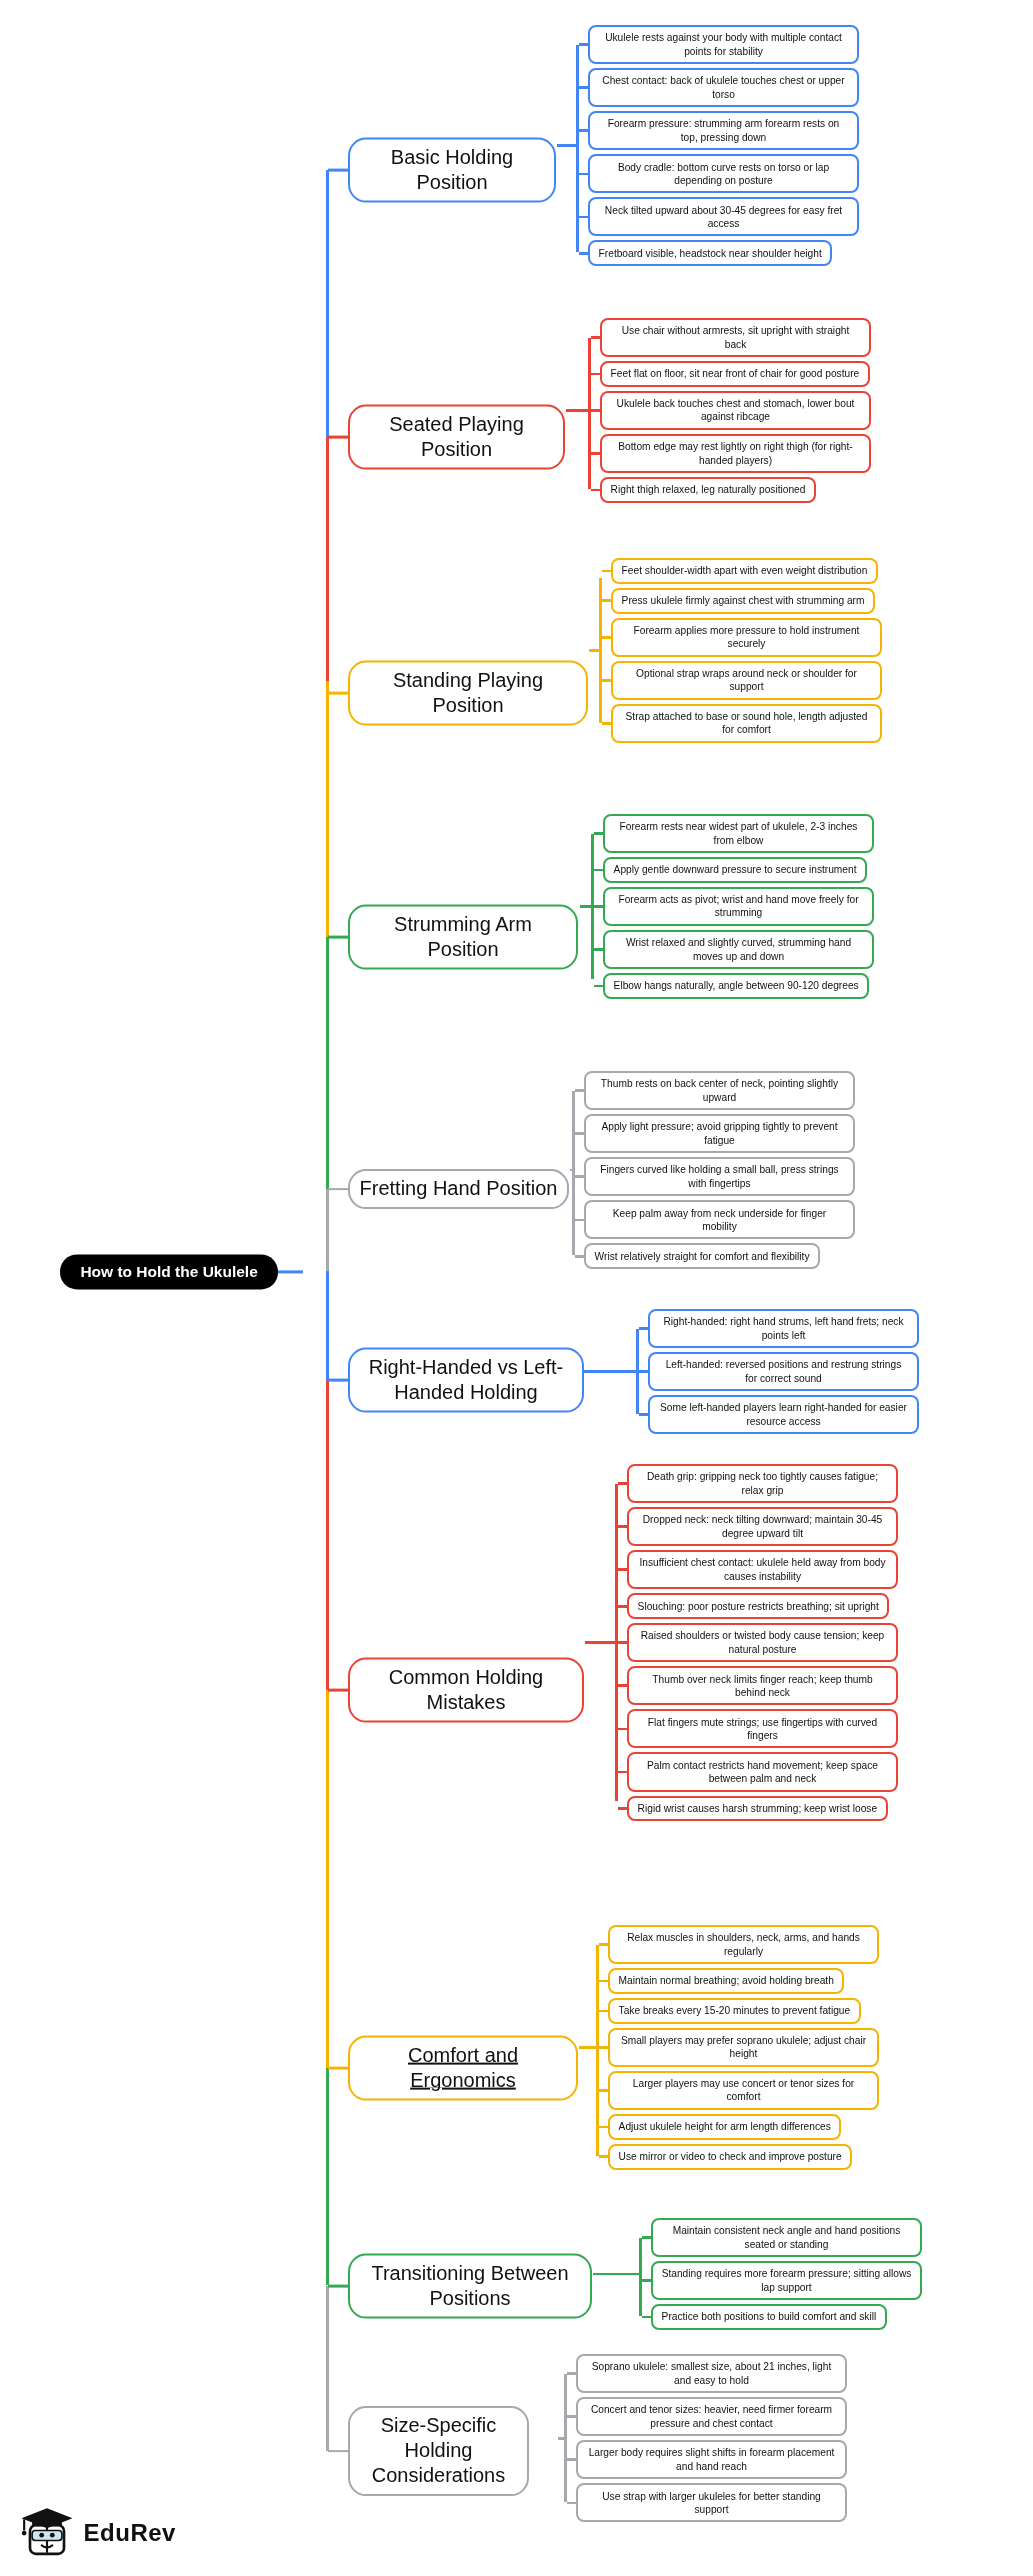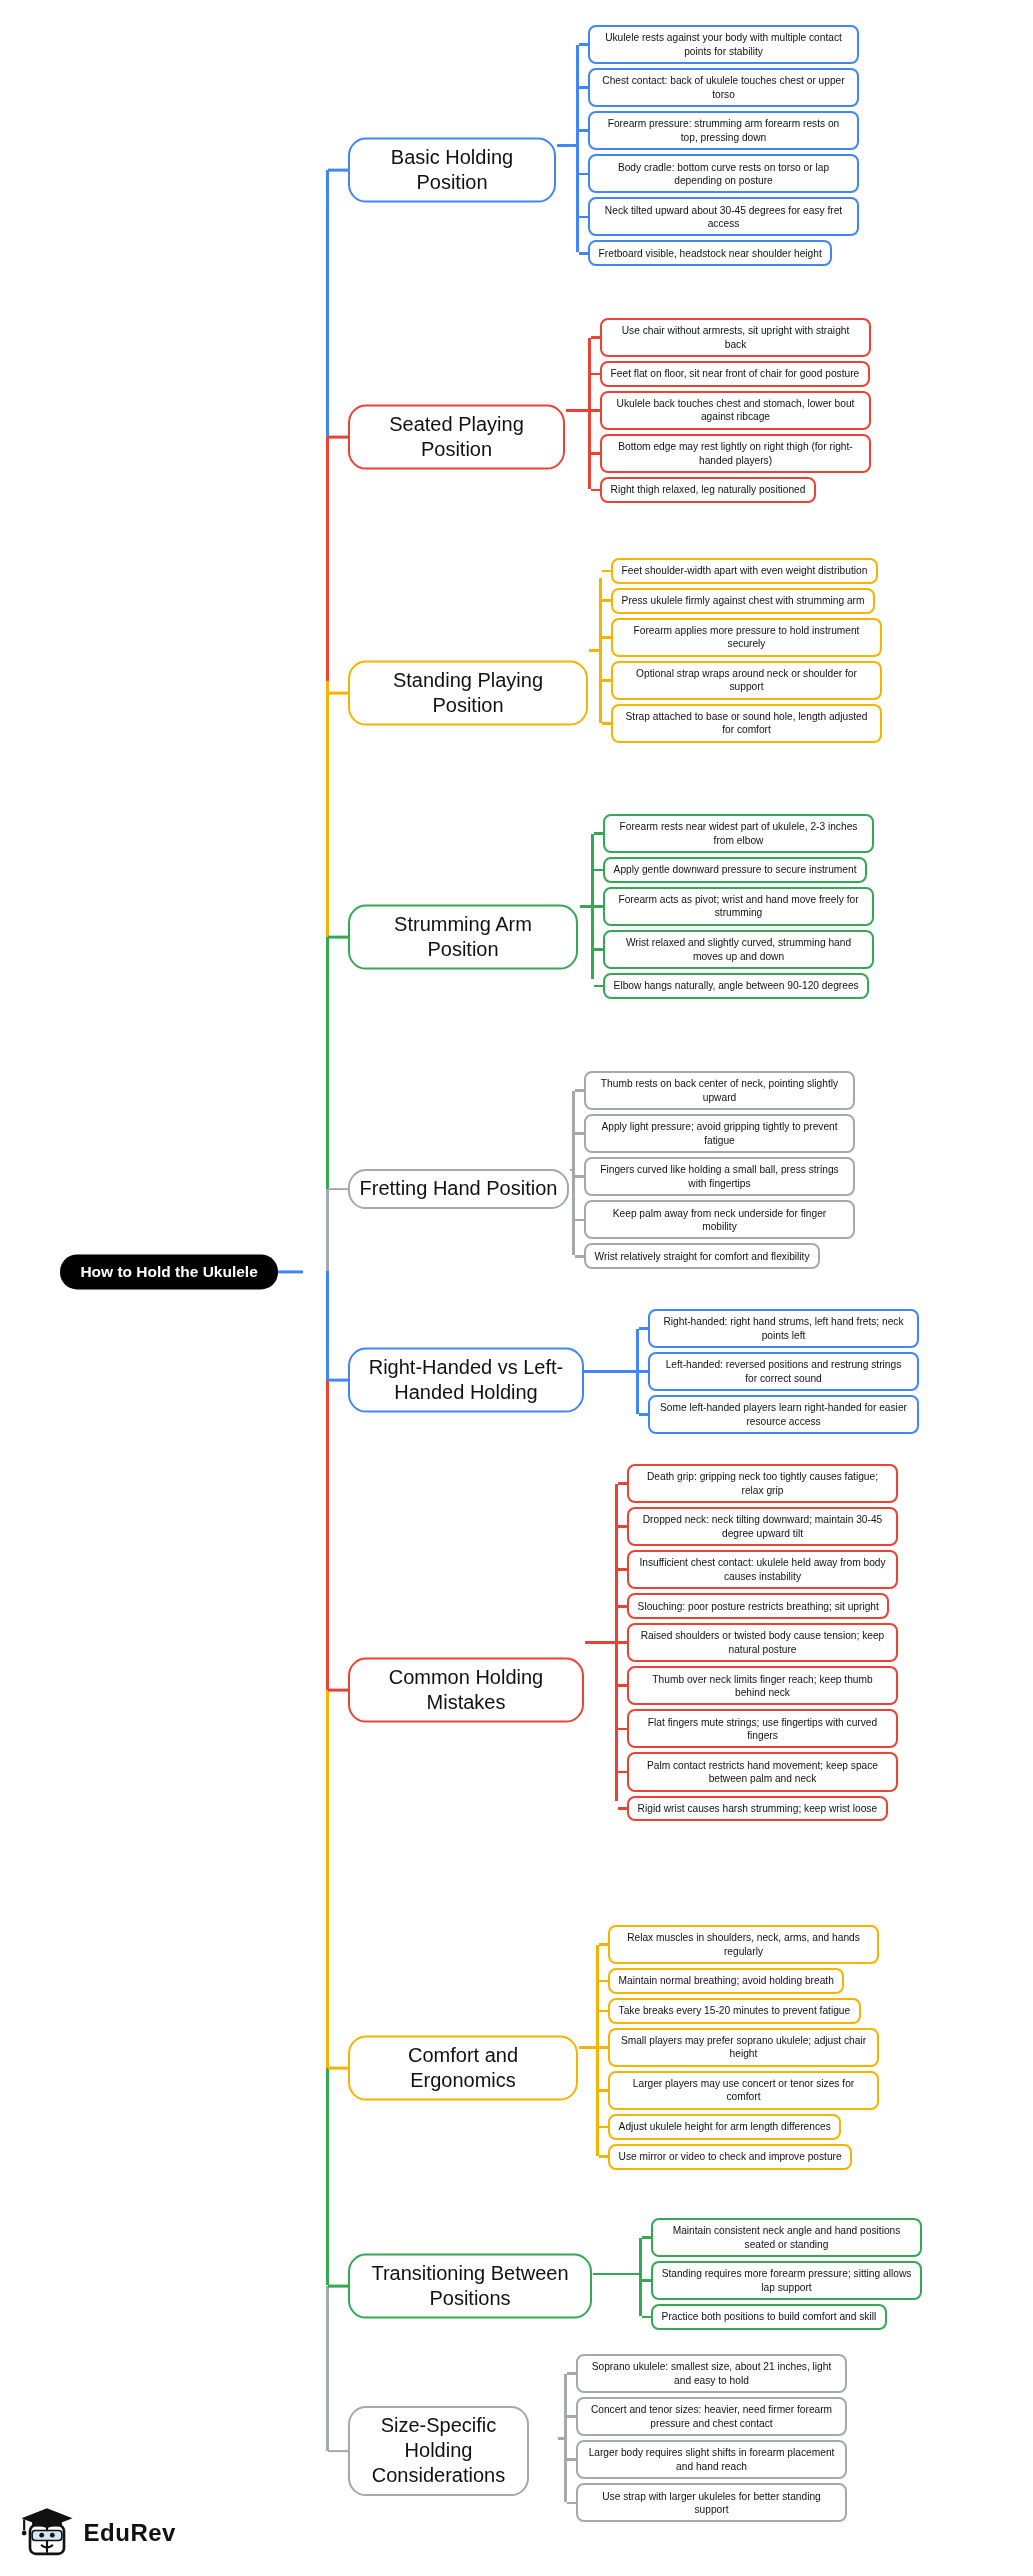--- a/index.html
+++ b/index.html
@@ -117,21 +117,21 @@
     <div class="node">Dropped neck: neck tilting downward; maintain 30-45 degree upward tilt</div>
     <div class="node">Insufficient chest contact: ukulele held away from body causes instability</div>
     <div class="node">Slouching: poor posture restricts breathing; sit upright</div>
     <div class="node">Raised shoulders or twisted body cause tension; keep natural posture</div>
     <div class="node">Thumb over neck limits finger reach; keep thumb behind neck</div>
     <div class="node">Flat fingers mute strings; use fingertips with curved fingers</div>
     <div class="node">Palm contact restricts hand movement; keep space between palm and neck</div>
     <div class="node">Rigid wrist causes harsh strumming; keep wrist loose</div>
   </div>
 
-  <div class="blabel" style="--c:#F4B400; top:2068px; width:230px;">Comfort and Ergonomics</div>
+  <div class="blabel" style="--c:#F4B400; top:2068px; width:230px;text-decoration:underline;">Comfort and Ergonomics</div>
   <div class="kids" style="--c:#F4B400; --stubw:20px; --vb:14px; top:1925px; left:608px;">
     <div class="node">Relax muscles in shoulders, neck, arms, and hands regularly</div>
     <div class="node">Maintain normal breathing; avoid holding breath</div>
     <div class="node">Take breaks every 15-20 minutes to prevent fatigue</div>
     <div class="node">Small players may prefer soprano ukulele; adjust chair height</div>
     <div class="node">Larger players may use concert or tenor sizes for comfort</div>
     <div class="node">Adjust ukulele height for arm length differences</div>
     <div class="node">Use mirror or video to check and improve posture</div>
   </div>
 

